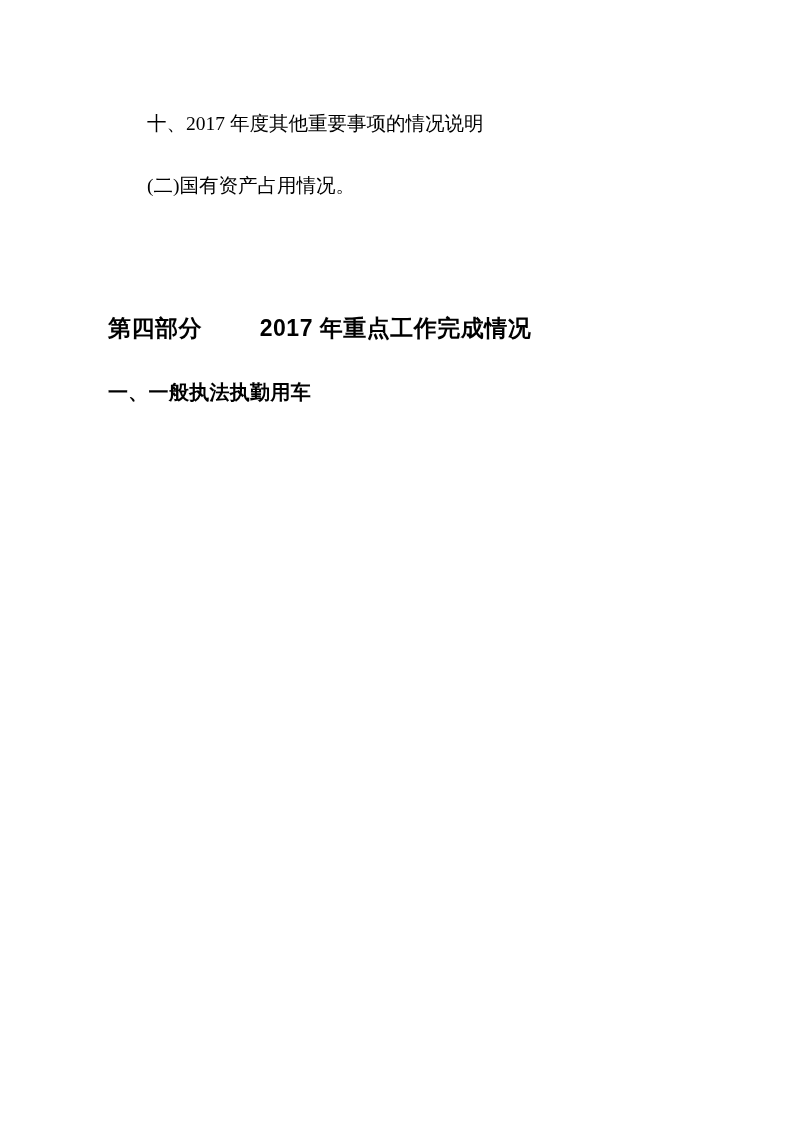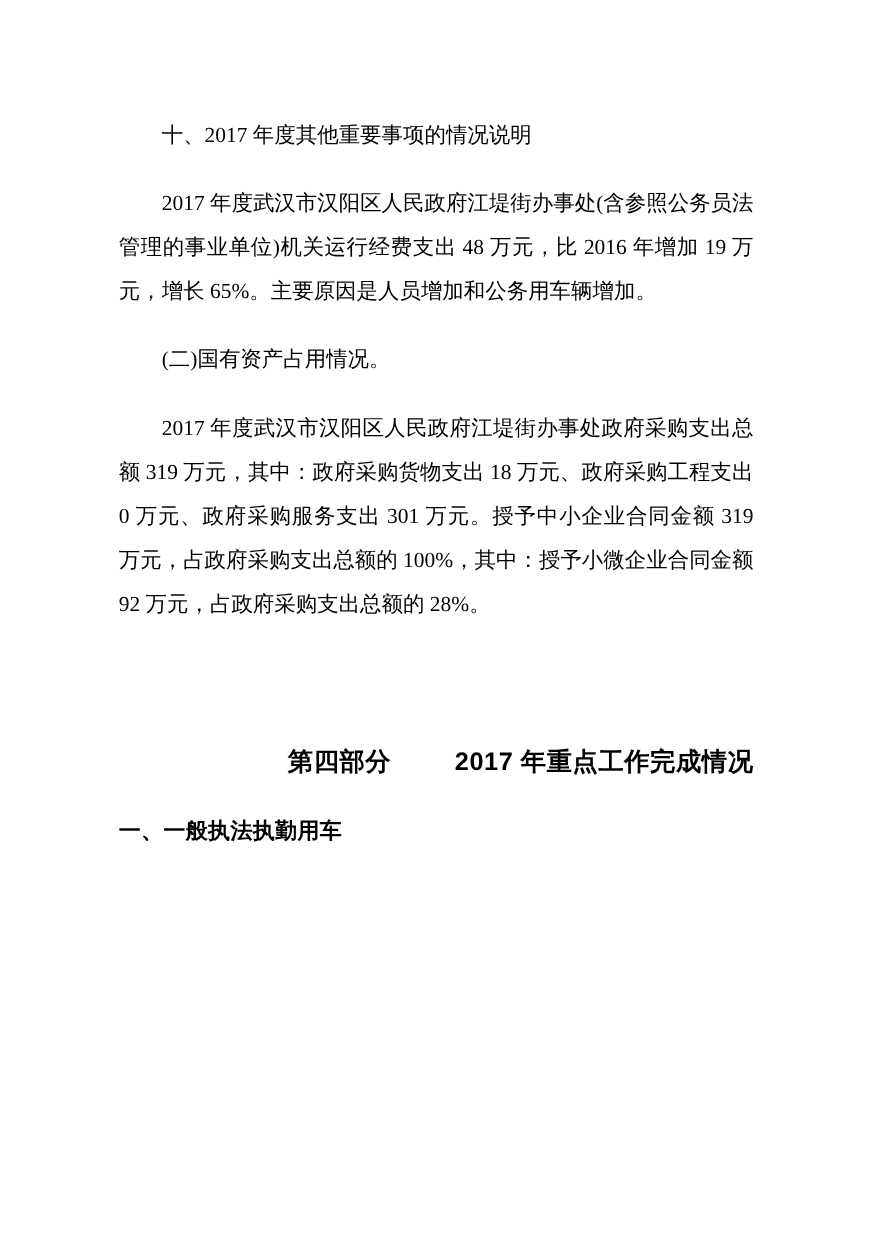--- a/index.html
+++ b/index.html
@@ -32,21 +32,21 @@
   }
   .para {
     text-indent: 2em;
     margin-bottom: 22px;
   }
   .para-tight {
     text-indent: 2em;
     margin-bottom: 20px;
   }
   .section-heading {
-    text-align: right;
+    text-align: left;
     font-weight: bold;
     font-size: 23px;
     line-height: 40px;
     margin-top: 52px;
     margin-bottom: 26px;
     font-family: "Liberation Sans", "DejaVu Sans", sans-serif;
     letter-spacing: 0.5px;
   }
   .section-heading .gap {
     display: inline-block;
@@ -66,25 +66,23 @@
   }
 </style>
 </head>
 <body>
 
 <div class="page">
   <div class="doc-body">
 
     <p class="para">十、2017 年度其他重要事项的情况说明</p>
 
-    <p class="para">2017 年度武汉市汉阳区人民政府江堤街办事处(含参照公务员法管理的事业单位)机关运行经费支出 48 万元，比 2016 年增加 19 万元，增长 65%。主要原因是人员增加和公务用车辆增加。</p>
 
     <p class="para">(二)国有资产占用情况。</p>
 
-    <p class="para">2017 年度武汉市汉阳区人民政府江堤街办事处政府采购支出总额 319 万元，其中：政府采购货物支出 18 万元、政府采购工程支出 0 万元、政府采购服务支出 301 万元。授予中小企业合同金额 319 万元，占政府采购支出总额的 100%，其中：授予小微企业合同金额 92 万元，占政府采购支出总额的 28%。</p>
 
 
 
     <div class="spacer-lg"></div>
 
     <div class="section-heading">
       <span>第四部分</span>
       <span class="gap"></span>
       <span>2017 年重点工作完成情况</span>
     </div>

